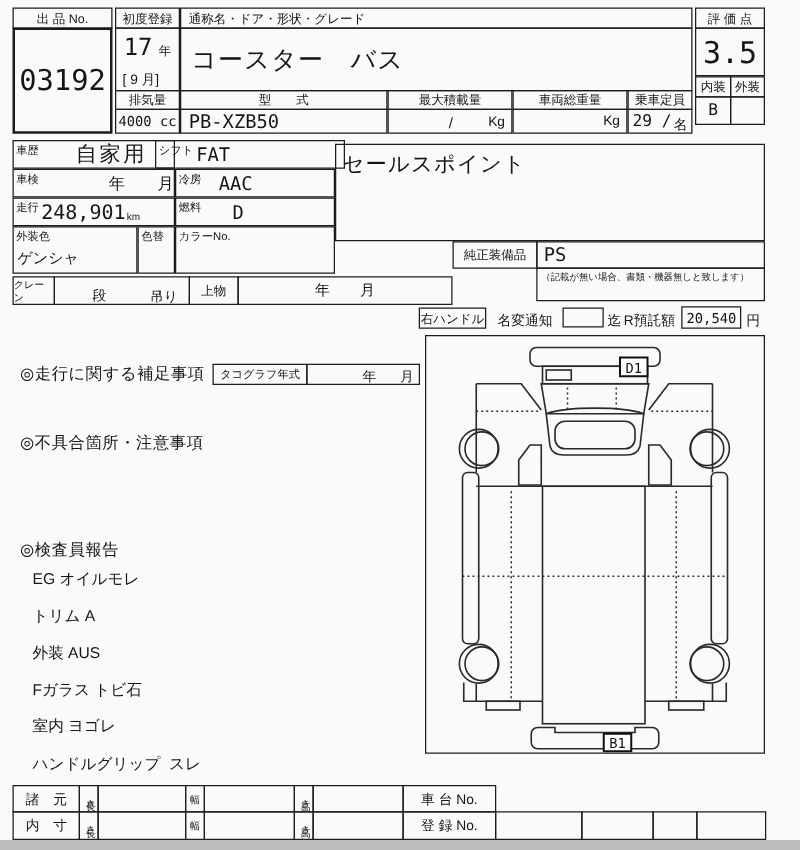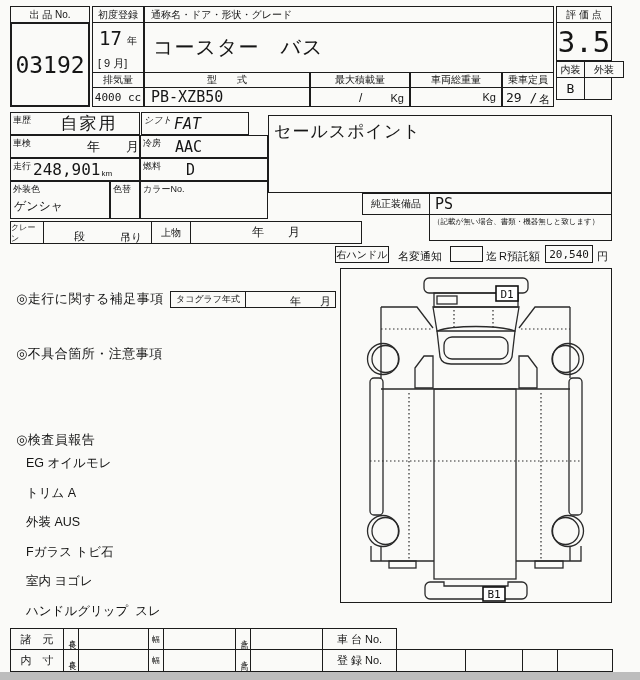--- a/index.html
+++ b/index.html
@@ -55,31 +55,31 @@
   <div class="cell c lbl10" style="left:410px;top:72px;width:92px;height:16px;">車両総重量</div>
   <div class="cell r" style="left:410px;top:87px;width:92px;height:20px;padding-right:5px;font-size:11px;">Kg</div>
 
   <div class="cell c lbl" style="left:502px;top:72px;width:52px;height:16px;">乗車定員</div>
   <div class="cell" style="left:502px;top:87px;width:52px;height:20px;">
     <span class="nob num" style="left:3px;top:2px;font-size:13px;">29 /</span>
     <span class="nob" style="right:3px;top:4px;font-size:11px;">名</span>
   </div>
 
   <div class="cell c lbl10" style="left:556px;top:6px;width:56px;height:17px;">評 価 点</div>
-  <div class="cell c num" style="left:556px;top:22px;width:56px;height:39px;font-size:29px;">3.5</div>
+  <div class="cell c num" style="left:556px;top:22px;width:56px;height:39px;font-size:24px;">3.5</div>
   <div class="cell c lbl10" style="left:556px;top:61px;width:29px;height:17px;">内装</div>
-  <div class="cell c lbl10" style="left:584px;top:61px;width:40px;height:17px;">外装</div>
+  <div class="cell c lbl10" style="left:584px;top:61px;width:28px;height:17px;">外装</div>
   <div class="cell c num" style="left:556px;top:77px;width:29px;height:23px;font-size:13px;">B</div>
   <div class="cell c num" style="left:584px;top:77px;width:28px;height:23px;font-size:13px;"></div>
 
   <div class="cell" style="left:10px;top:112px;width:130px;height:23px;">
     <span class="corner">車歴</span>
     <div class="c" style="width:100%;height:100%;font-size:17px;padding-left:14px;letter-spacing:2px;">自家用</div>
   </div>
-  <div class="cell" style="left:141px;top:112px;width:108px;height:23px;font-style:italic;">
+  <div class="cell" style="left:124px;top:112px;width:152px;height:23px;">
     <span class="corner lbl10">シフト</span>
     <div class="l num" style="width:100%;height:100%;padding-left:32px;font-size:15px;">FAT</div>
   </div>
 
   <div class="cell" style="left:10px;top:135px;width:130px;height:23px;">
     <span class="corner">車検</span>
     <div class="r" style="width:100%;height:100%;padding-right:12px;font-size:13px;">年　　月</div>
   </div>
   <div class="cell" style="left:140px;top:135px;width:128px;height:23px;">
     <span class="corner lbl10">冷房</span>

